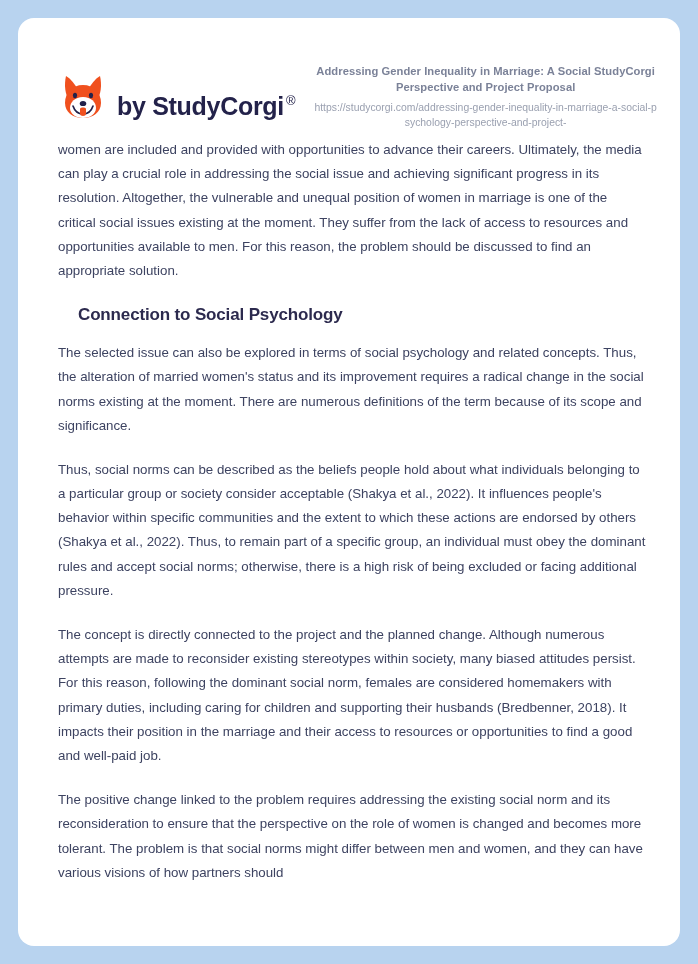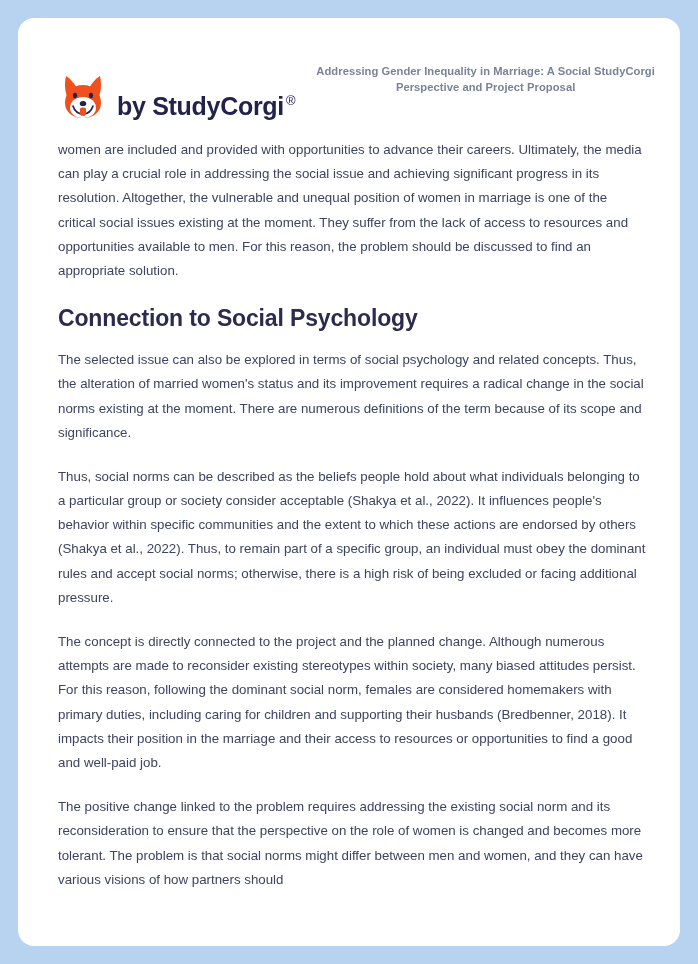--- a/index.html
+++ b/index.html
@@ -103,26 +103,27 @@
     font-size: 13.3px;
     line-height: 1.82;
     color: #3d4361;
     margin-bottom: 20px;
     text-align: left;
   }
 
   .para:last-child { margin-bottom: 0; }
 
   .section-heading {
-    font-size: 23px;
+    font-size: 17px;
     font-weight: bold;
     color: #2c2a4e;
     margin-top: 12px;
     margin-bottom: 16px;
     letter-spacing: -0.15px;
+    margin-left: 20px;
   }
 
   .first-para { margin-bottom: 22px; }
 </style>
 </head>
 <body>
 
 <div id="viewport">
   <div id="page-sheet">
 
@@ -146,20 +147,21 @@
 
           <path d="M30 68 C34 80 42 84 50 84 C58 84 66 80 70 68" stroke="#23224a" stroke-width="3.4" fill="none" stroke-linecap="round"></path>
 
           <path d="M44 74 C44 70 56 70 56 74 L56 84 C56 89 44 89 44 84 Z" fill="#f0501e"></path>
         </svg>
         <span class="brand-wordmark"><span>by StudyCorgi</span><span class="brand-reg">®</span></span>
       </div>
 
       <div class="header-meta">
         <div class="doc-title">Addressing Gender Inequality in Marriage: A Social StudyCorgi Perspective and Project Proposal</div>
+        <div class="doc-url">https://studycorgi.com/addressing-gender-inequality-in-marriage-a-social-psychology-perspective-and-project-</div>
       </div>
 
     </div>
 
     <div class="doc-body">
 
       <p class="para first-para">women are included and provided with opportunities to advance their careers. Ultimately, the media can play a crucial role in addressing the social issue and achieving significant progress in its resolution. Altogether, the vulnerable and unequal position of women in marriage is one of the critical social issues existing at the moment. They suffer from the lack of access to resources and opportunities available to men. For this reason, the problem should be discussed to find an appropriate solution.</p>
 
       <h2 class="section-heading">Connection to Social Psychology</h2>
 

